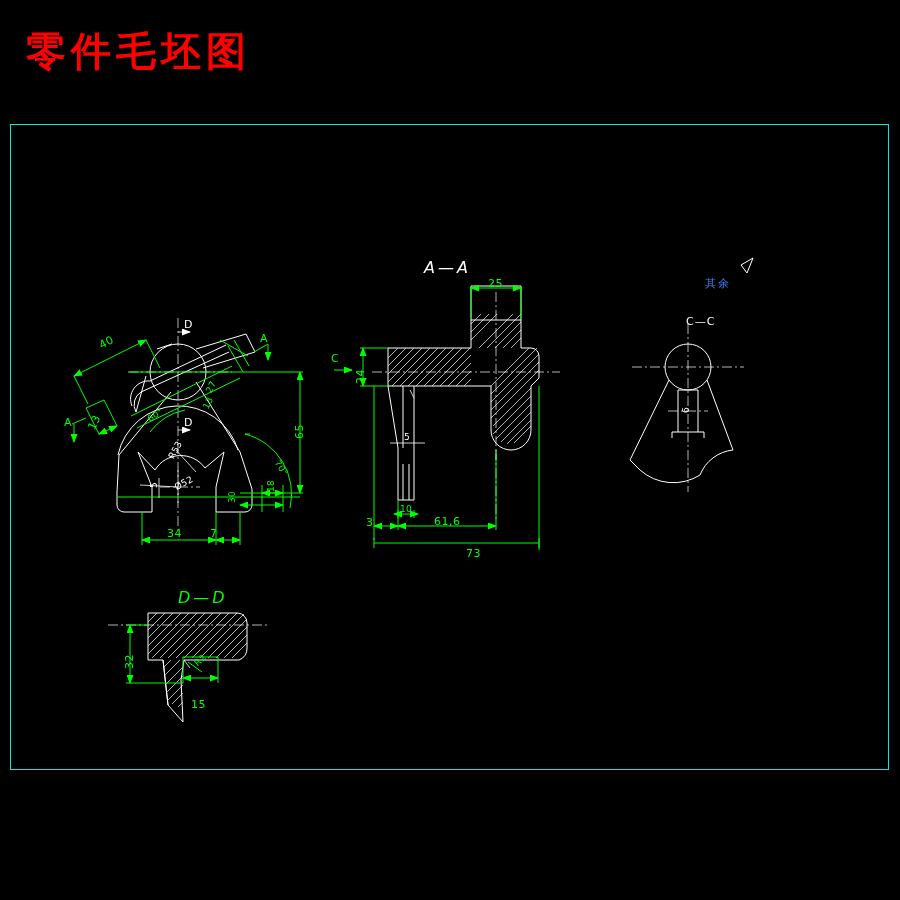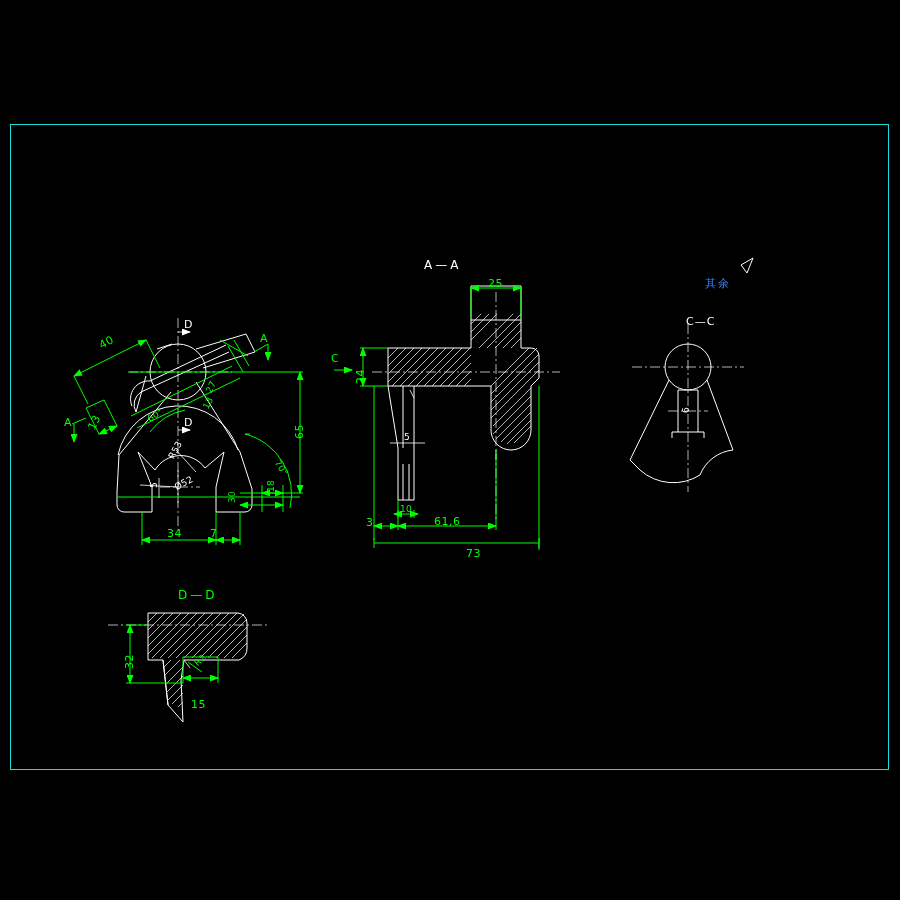--- a/index.html
+++ b/index.html
@@ -31,32 +31,33 @@
       stroke-dasharray:10 3 2 3;}                      
   .gl{stroke:#00ff00;stroke-width:1;fill:none;}
 
   
   .txt{position:absolute;white-space:nowrap;
        font-family:"DejaVu Sans","Liberation Sans",sans-serif;}
   .g{color:#00ff00;}
   .w{color:#ffffff;}
   .dim{font-size:11px;letter-spacing:0.5px;}
   .dim-sm{font-size:9px;letter-spacing:0.3px;}
-  .vtitle{font-size:12px;letter-spacing:3px;}
+  .vtitle{font-size:16px;letter-spacing:3px;font-style:italic;}
   .marker{font-size:11px;letter-spacing:1px;}
   .notes{color:#00ff00;font-size:6.2px;line-height:8.6px;letter-spacing:0px;}
   .notes-h{color:#00ff00;font-size:6.6px;line-height:9px;
            padding-left:14px;letter-spacing:1px;}
   .rough{color:#3b82f6;font-size:11px;letter-spacing:2px;margin-top:20px;}
 </style>
 </head>
 <body>
 
 <div id="root">
 
+  <div class="title">零件毛坯图</div>
 
   <div class="frame"></div>
 
   <svg class="canvas">
     <defs>
       <marker id="ar" markerWidth="9" markerHeight="7" refX="8" refY="3.5" orient="auto" markerUnits="userSpaceOnUse">
         <polygon points="0,0 9,3.5 0,7" fill="#00ff00"></polygon>
       </marker>
       <marker id="arw" markerWidth="9" markerHeight="7" refX="8" refY="3.5" orient="auto" markerUnits="userSpaceOnUse">
         <polygon points="0,0 9,3.5 0,7" fill="#ffffff"></polygon>

